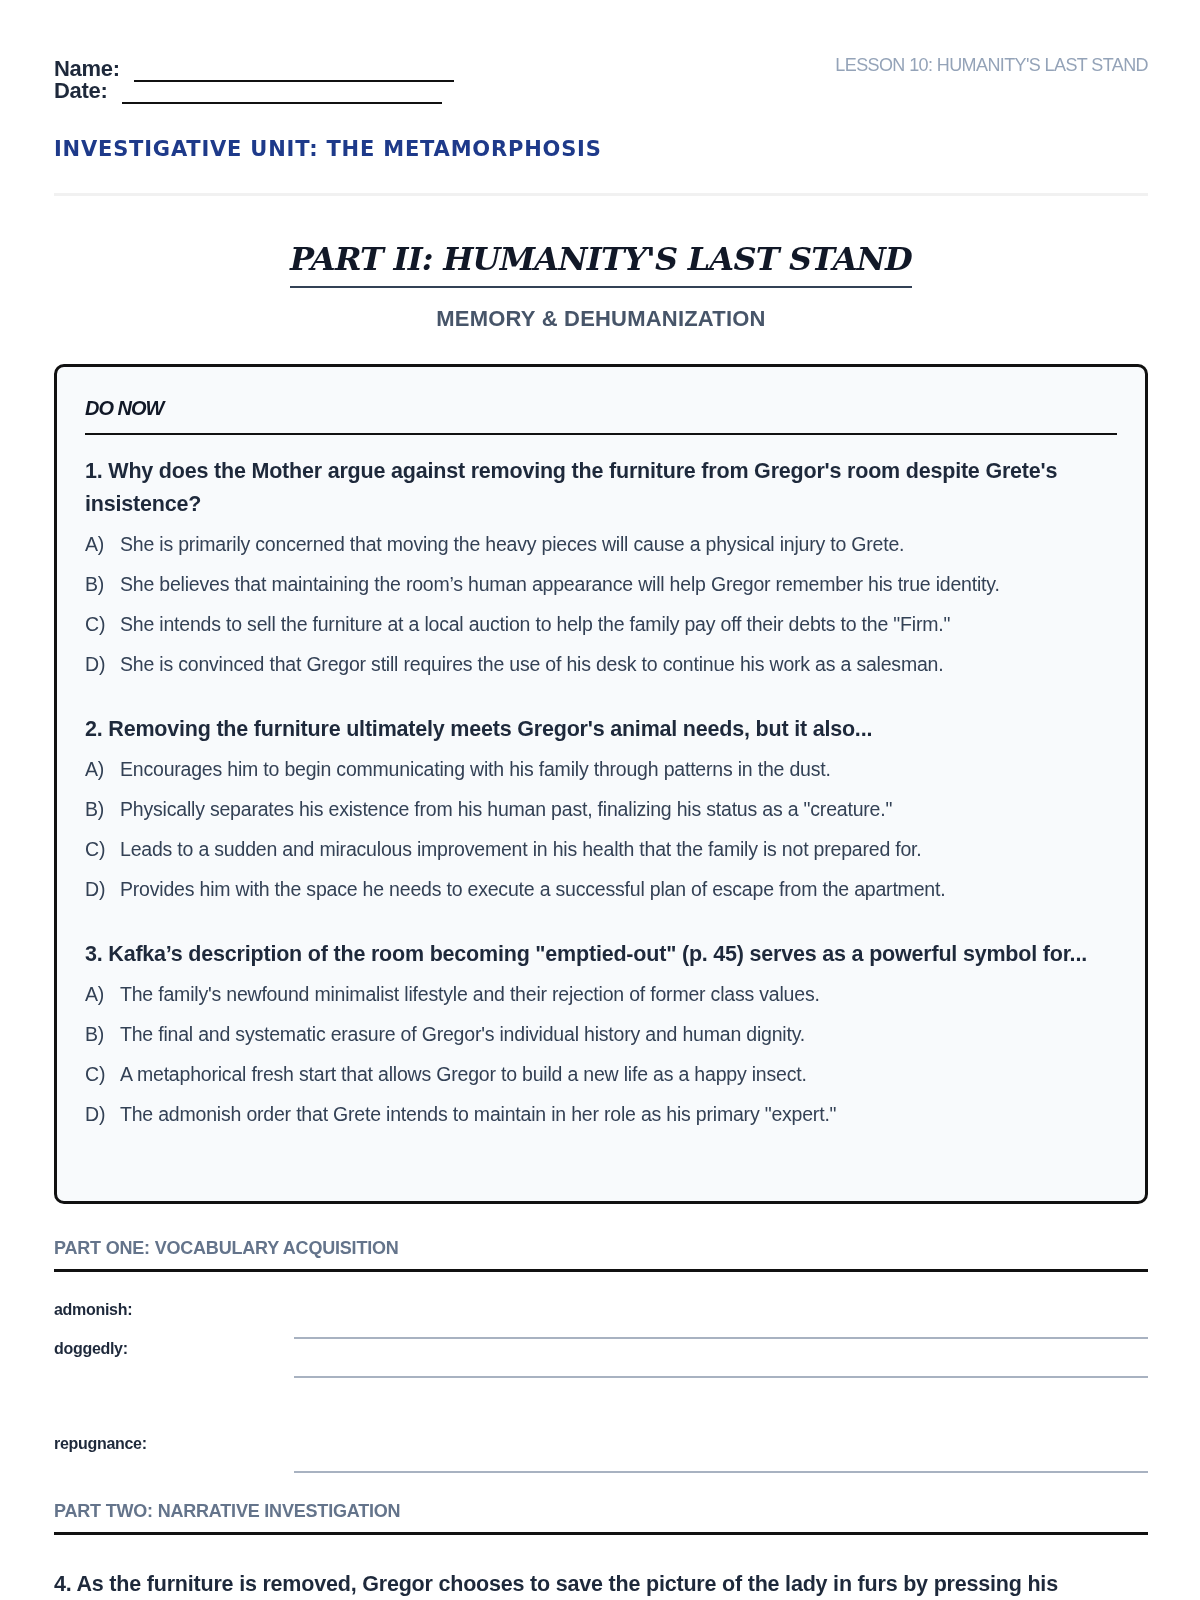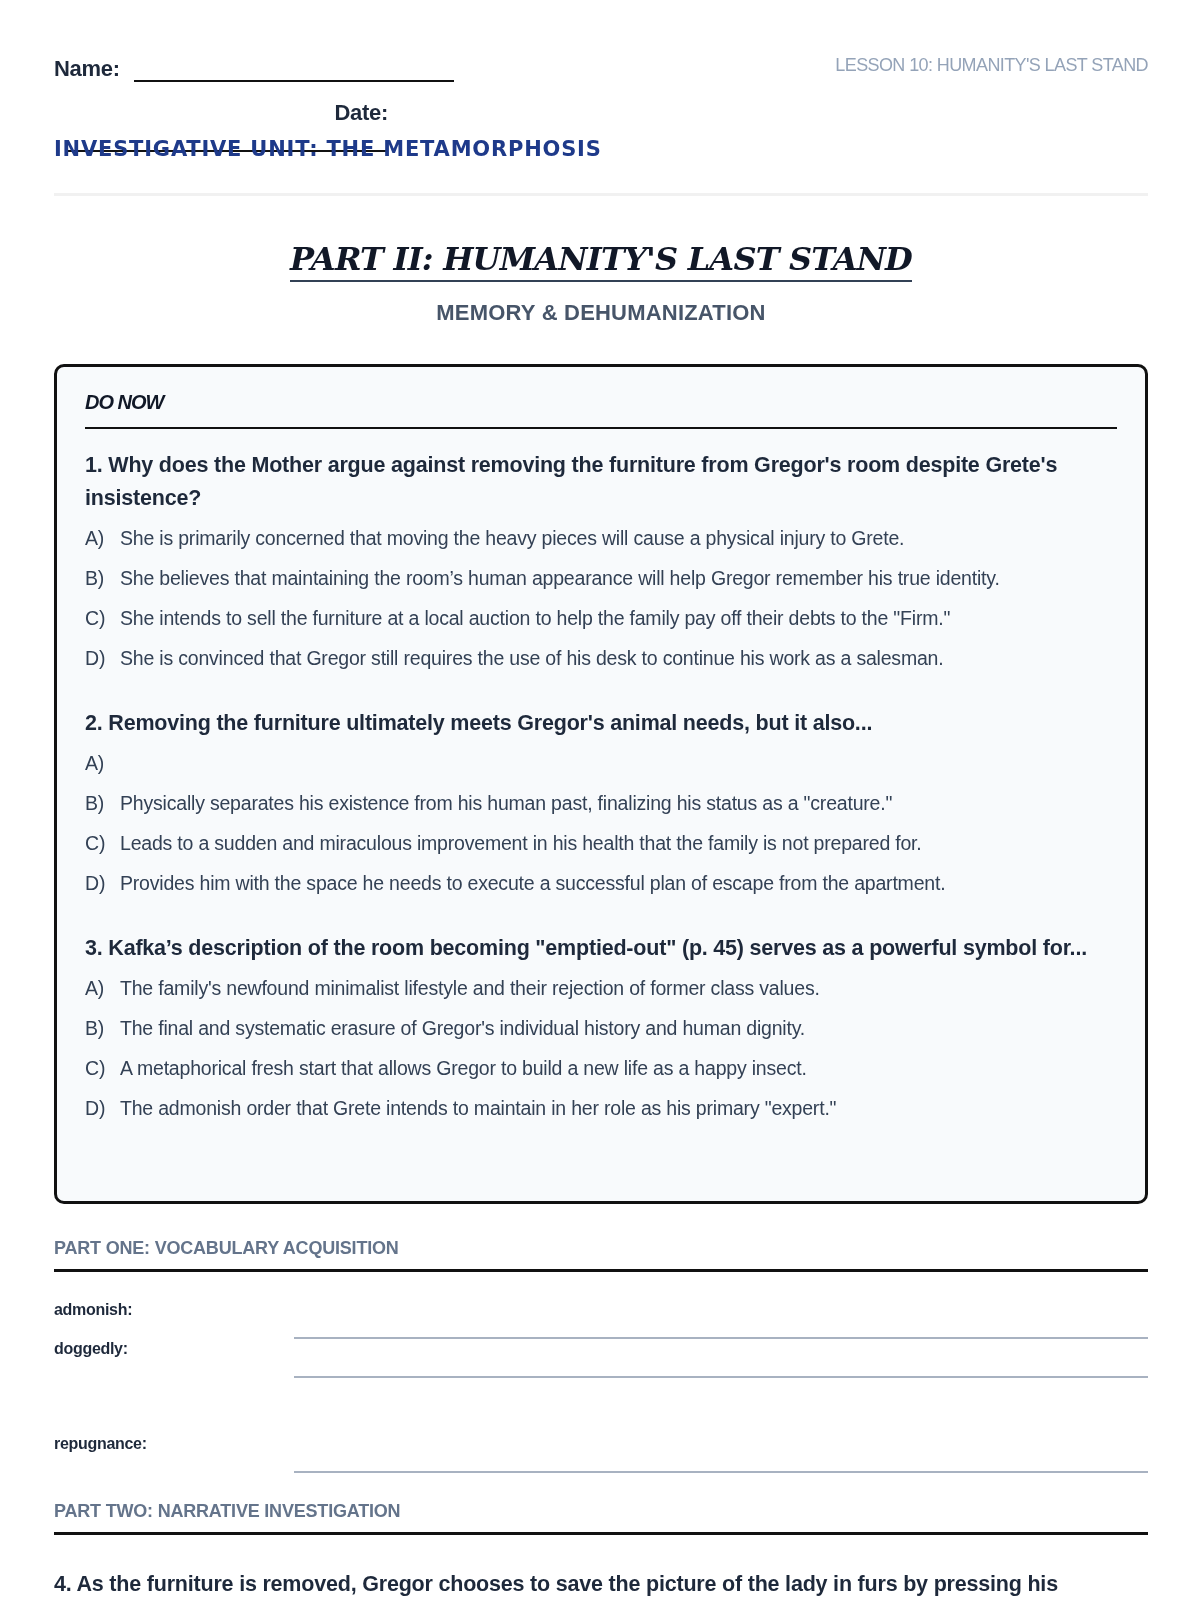--- a/index.html
+++ b/index.html
@@ -8,50 +8,50 @@
       font-family: "Liberation Sans", "DejaVu Sans", sans-serif;
       color: #1e293b;
       position: relative;
     }
     .page { position: absolute; left: 54px; top: 0; width: 1094px; }
 
     
     .header { position: relative; height: 233px; }
     .field-row { position: absolute; left: 0; display: flex; align-items: flex-end; font-weight: bold; font-size: 22px; color: #1e293b; letter-spacing: -0.3px; }
     .field-row.name { top: 56px; }
-    .field-row.date { top: 100px; flex-direction: column; }
+    .field-row.date { top: 78px; }
     .field-line { border-bottom: 2px solid #111111; height: 26px; margin-left: 14px; }
     .field-row.name .field-line { width: 320px; }
     .field-row.date .field-line { width: 320px; }
     .unit-title {
       position: absolute; left: 0; top: 137px;
       font-family: "DejaVu Sans", sans-serif; font-weight: bold; font-size: 21px;
       color: #1e3a8a; letter-spacing: 0.8px;
     }
     .lesson-tag {
       position: absolute; right: 0; top: 55px;
       font-weight: normal; font-size: 18px; color: #94a3b8; letter-spacing: -0.6px;
     }
     .header-rule { position: absolute; left: 0; right: 0; top: 193px; height: 3px; background: #f1f1f1; }
 
     
     .title-block { position: absolute; top: 240px; left: 0; right: 0; text-align: center; }
     .main-title {
       display: inline-block;
       font-family: "DejaVu Serif", "Liberation Serif", serif; font-style: italic; font-weight: bold;
       font-size: 32px; color: #111827; letter-spacing: -0.8px;
-      border-bottom: 2px solid #334155; padding-bottom: 2px; line-height: 38px;
+      border-bottom: 2px solid #334155; padding-bottom: 8px; line-height: 38px;
     }
     .sub-title { margin-top: 18px; font-weight: bold; font-size: 22px; color: #475569; letter-spacing: 0.2px; }
 
     
     .donow {
       position: absolute; top: 364px; left: 0; width: 1094px; height: 840px;
       border: 3px solid #111111; border-radius: 10px; background: #f8fafc;
-      padding: 24px 28px 0 28px;
+      padding: 30px 28px 0 28px;
     }
     .donow-title {
       font-weight: bold; font-style: italic; font-size: 20px; color: #111827; letter-spacing: -1px;
       padding-bottom: 10px; border-bottom: 2px solid #111111; height: 38px;
     }
     .question { font-weight: bold; font-size: 21.5px; color: #1e293b; line-height: 33px; letter-spacing: -0.2px; }
     .q1 { margin-top: 20px; }
     .q2 { margin-top: 20px; }
     .q3 { margin-top: 20px; }
     .options { margin-top: 12px; }
@@ -120,20 +120,21 @@
       <div class="option">
           <span class="opt-letter">D)</span>
           <span>She is convinced that Gregor still requires the use of his desk to continue his work as a salesman.</span>
         </div>
     </div>
 
     <div class="question q2">2. Removing the furniture ultimately meets Gregor's animal needs, but it also...</div>
     <div class="options">
       <div class="option">
           <span class="opt-letter">A)</span>
+          <span>Encourages him to begin communicating with his family through patterns in the dust.</span>
         </div>
       <div class="option">
           <span class="opt-letter">B)</span>
           <span>Physically separates his existence from his human past, finalizing his status as a "creature."</span>
         </div>
       <div class="option">
           <span class="opt-letter">C)</span>
           <span>Leads to a sudden and miraculous improvement in his health that the family is not prepared for.</span>
         </div>
       <div class="option">

